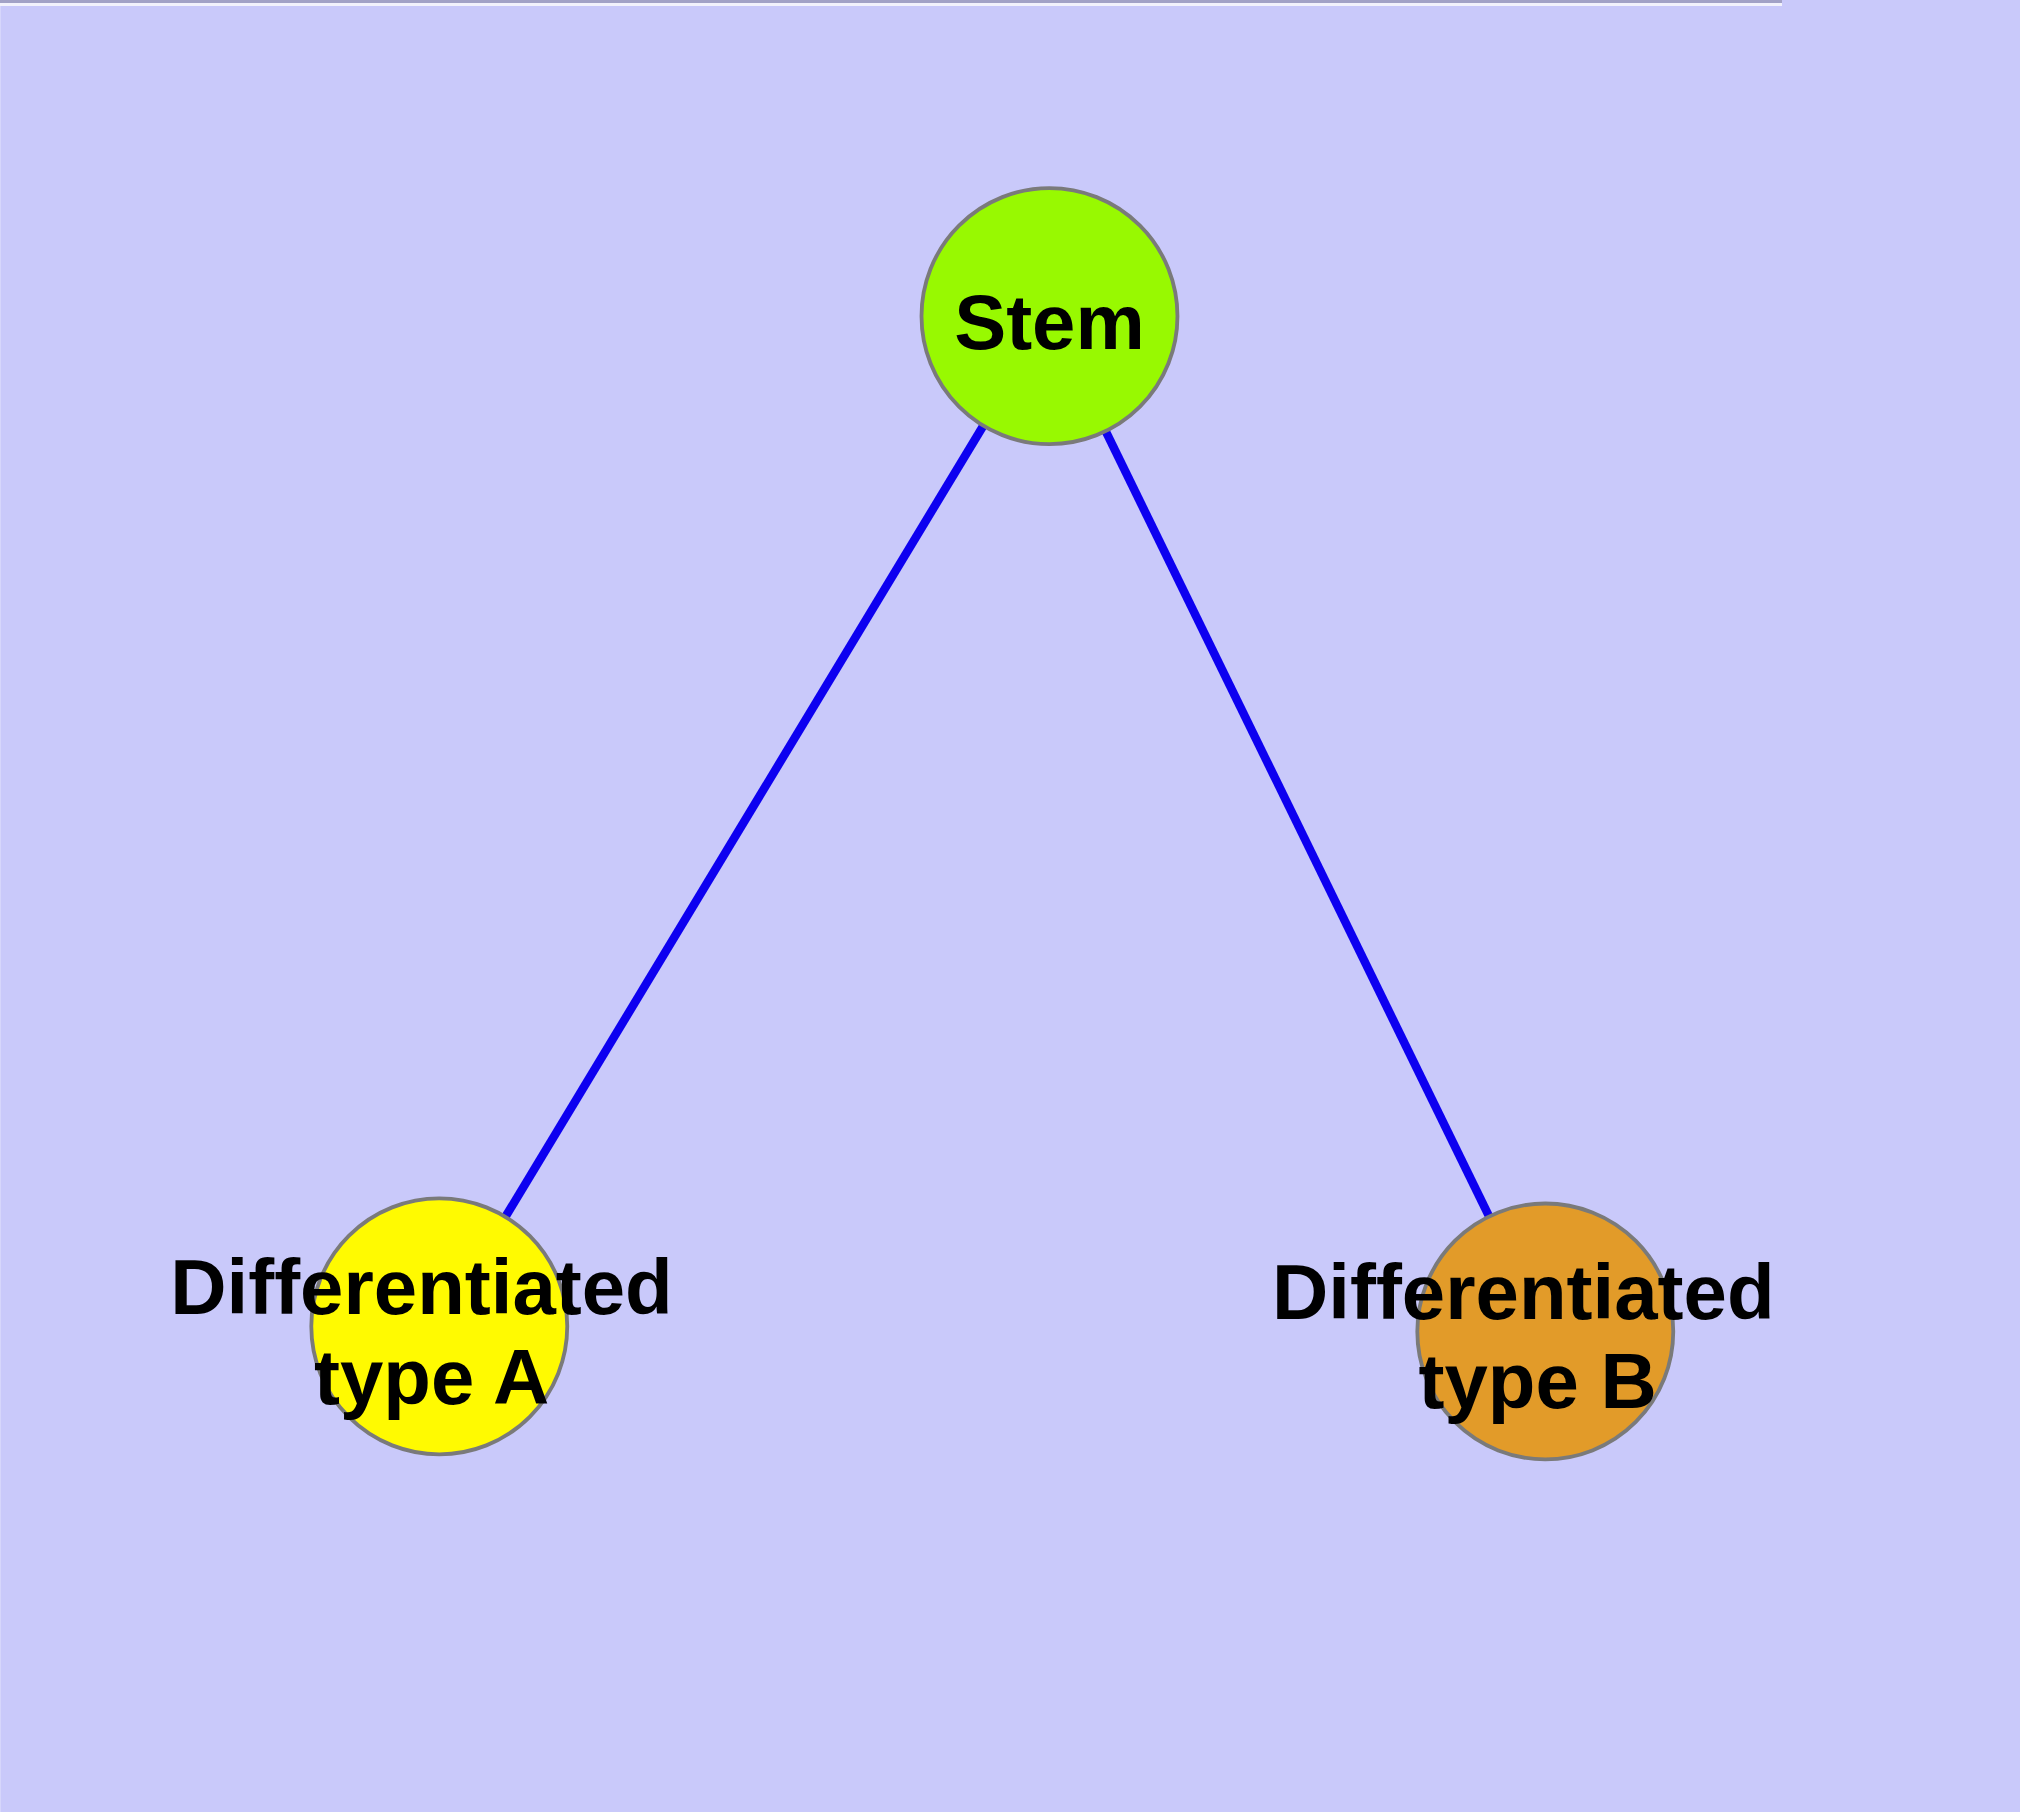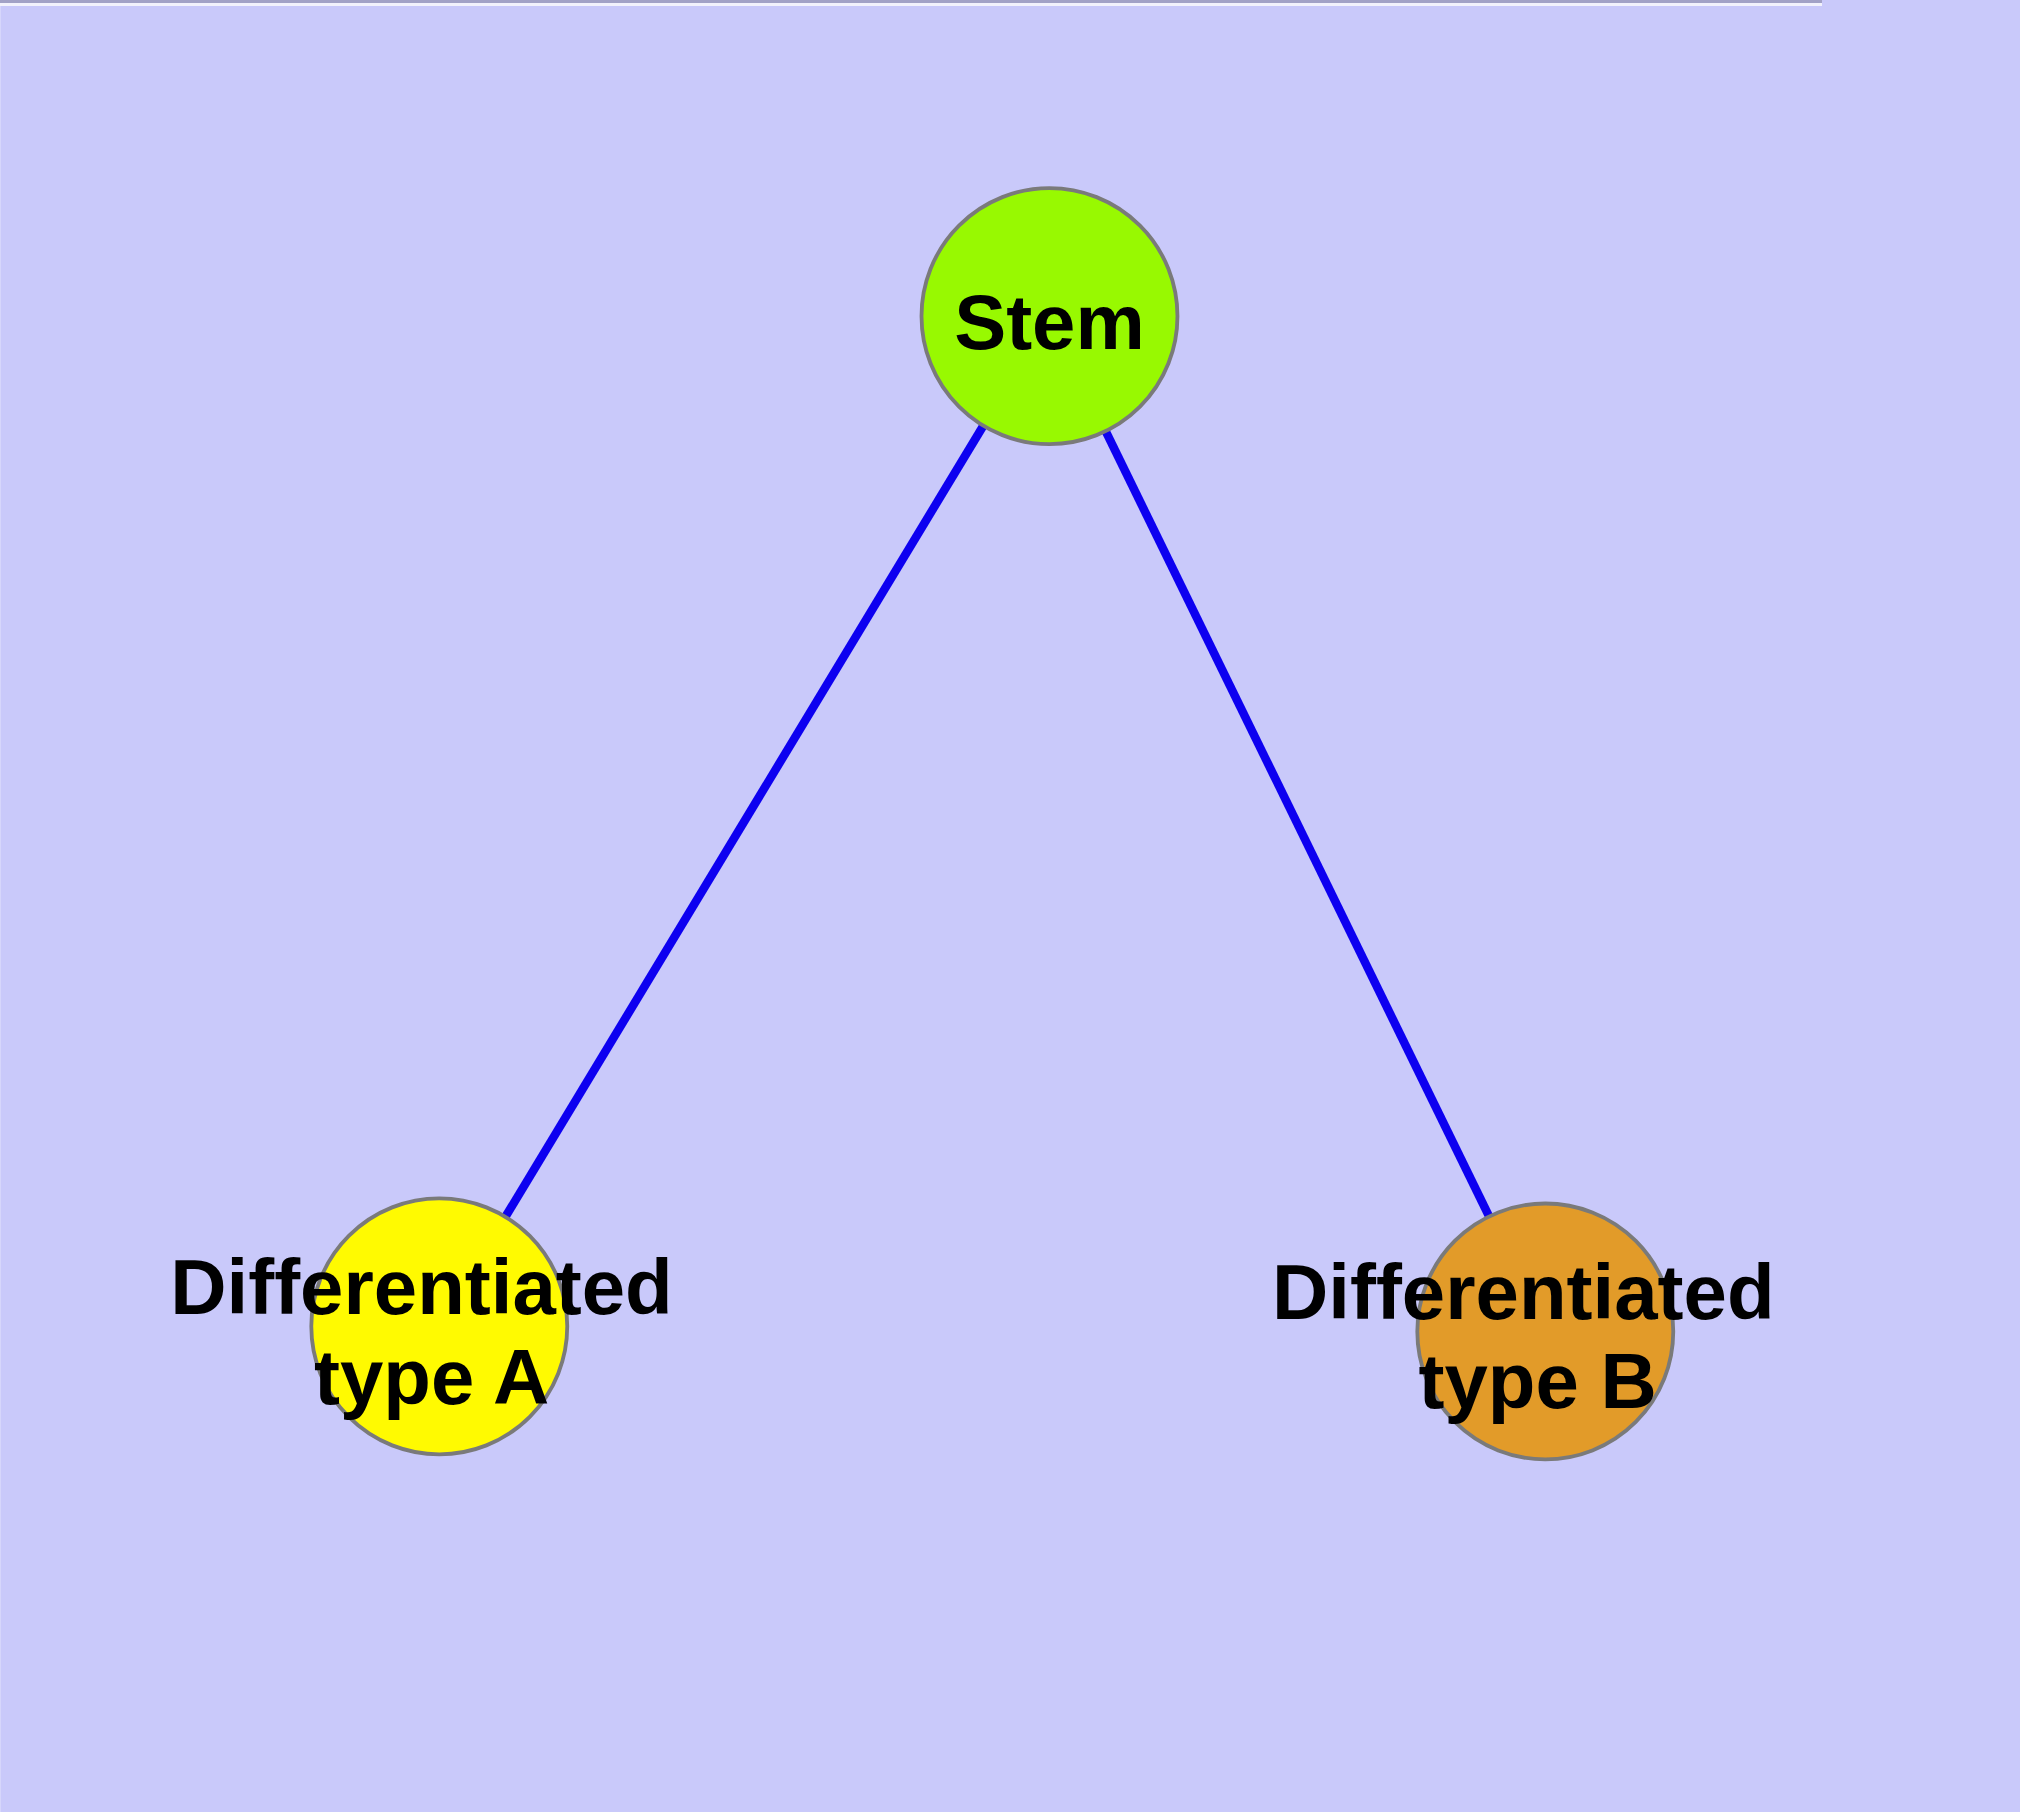--- a/index.html
+++ b/index.html
@@ -7,21 +7,20 @@
     padding: 0;
     width: 2021px;
     height: 1812px;
     overflow: hidden;
     font-family: "Liberation Sans", sans-serif;
   }
   #canvas-wrap {
     position: relative;
     width: 1782px;
     height: 1812px;
-    padding-left: 40px;
   }
   #top-edge {
     position: absolute;
     top: 0; left: 0;
     width: 100%; height: 2.5px;
     background: #a2a2c6;
     z-index: 3;
   }
   #top-edge-highlight {
     position: absolute;

